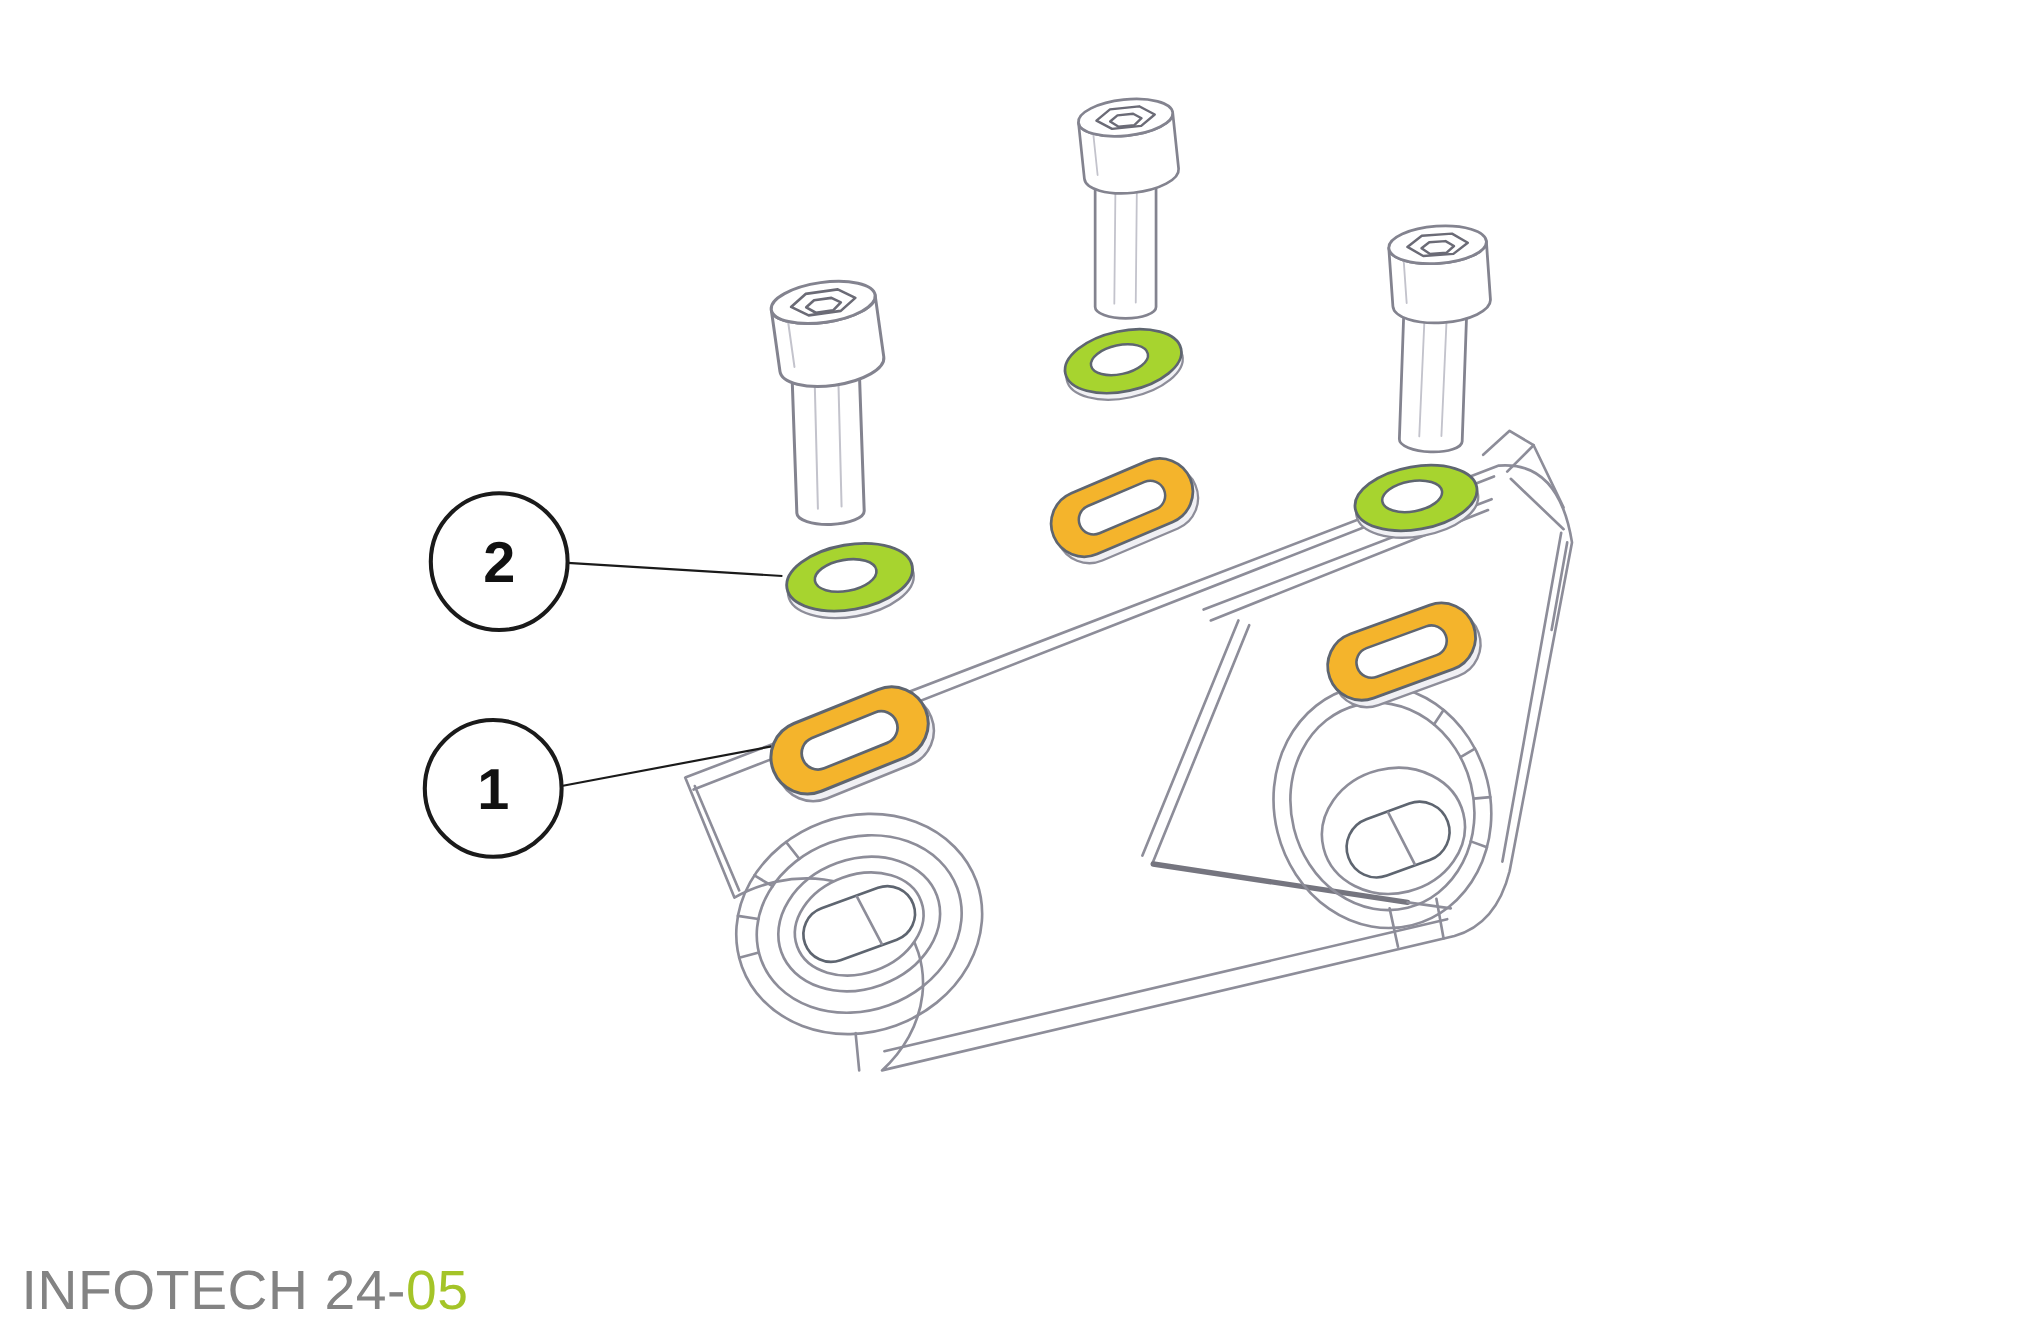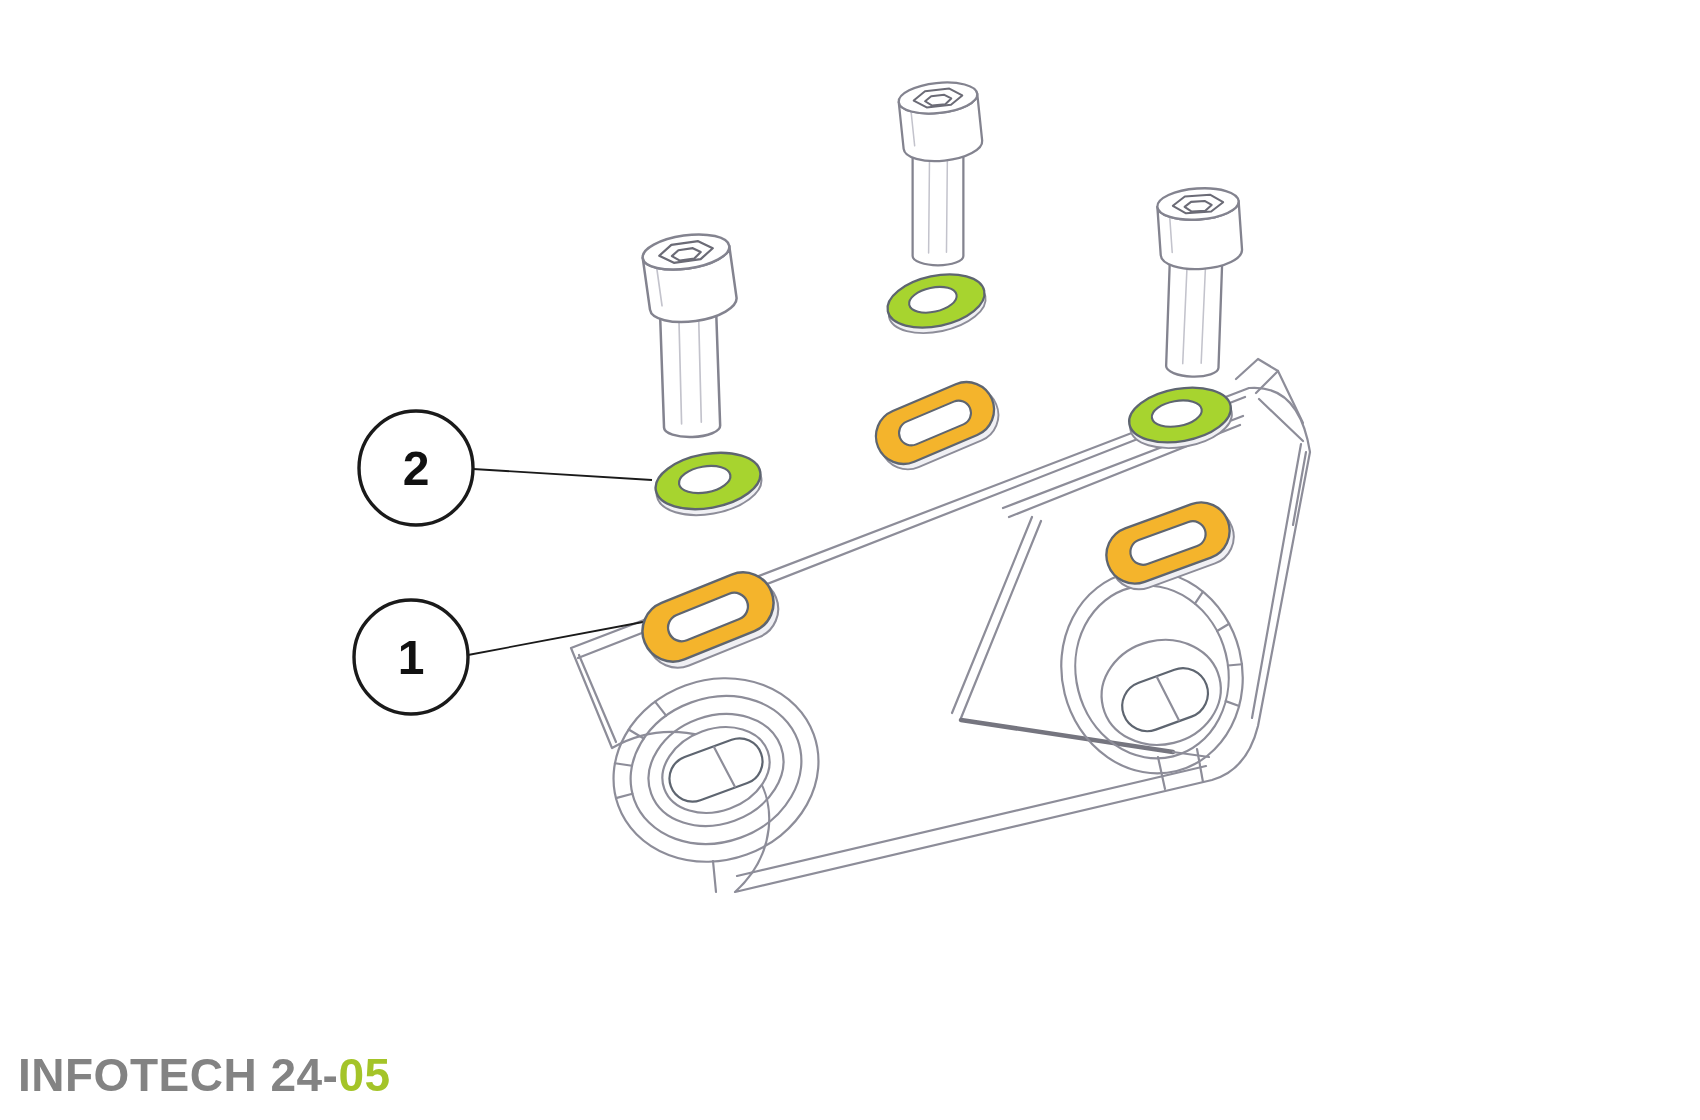--- a/index.html
+++ b/index.html
@@ -11,21 +11,21 @@
   .thick{fill:none;stroke:#75757f;stroke-width:4.5;stroke-linecap:round;}
   .wash{stroke:#5e6570;stroke-width:2.4;stroke-linejoin:round;}
   .rim{fill:#f0f0f4;stroke:#8d8d99;stroke-width:2;}
   .hole{fill:#ffffff;stroke:#5e6570;stroke-width:2.2;}
   .boltline{fill:#ffffff;stroke:#83838f;stroke-width:2.4;stroke-linejoin:round;}
   .boltseam{fill:none;stroke:#c3c3cc;stroke-width:1.6;stroke-linecap:round;}
   .socket{fill:#ffffff;stroke:#6b6b76;stroke-width:2.1;stroke-linejoin:round;}
   .leader{fill:none;stroke:#1a1a1a;stroke-width:1.8;}
   .callout-circle{fill:#ffffff;stroke:#1a1a1a;stroke-width:3.4;}
   .callout-num{font-size:48px;font-weight:bold;fill:#111111;text-anchor:middle;}
-  .brand{position:absolute;left:18px;top:1048px;font-size:46px;font-weight:bold;
+  .brand{position:absolute;left:18px;top:1048px;font-size:46px;font-weight:normal;
          letter-spacing:0.5px;color:var(--text-gray,#838383);white-space:nowrap;}
   .brand .suffix{color:var(--text-green,#a4c428);}
 </style>
 </head>
 <body>
 
 <div class="stage">
 
   <svg width="1700" height="1120" viewBox="0 0 1700 1120">
 

